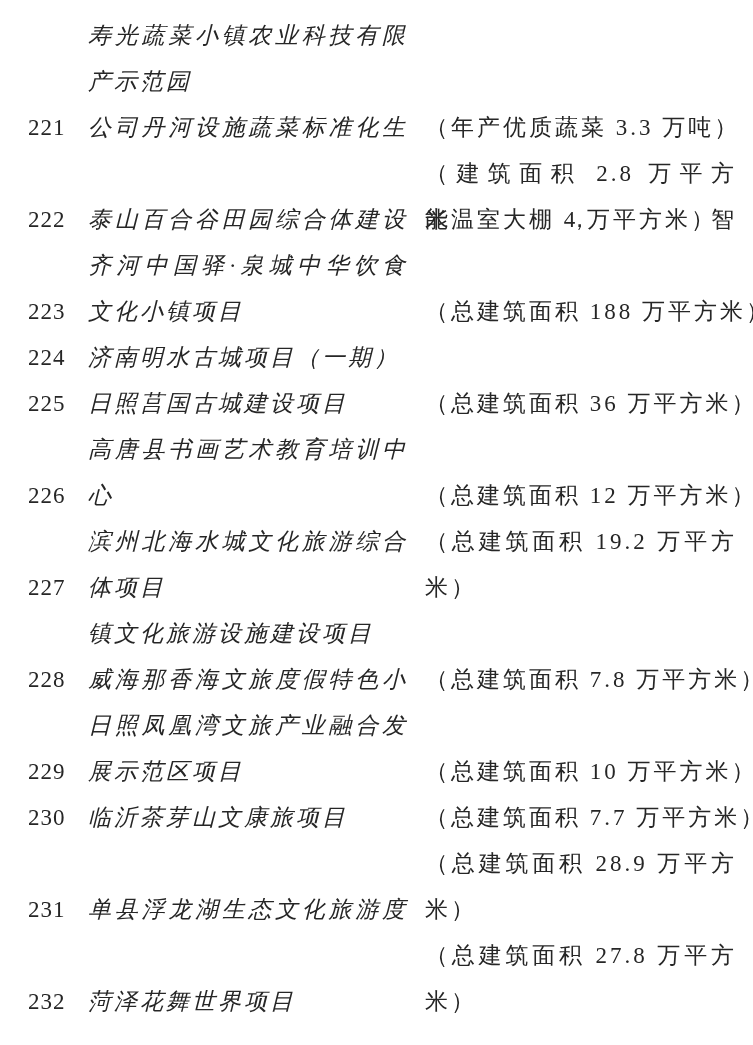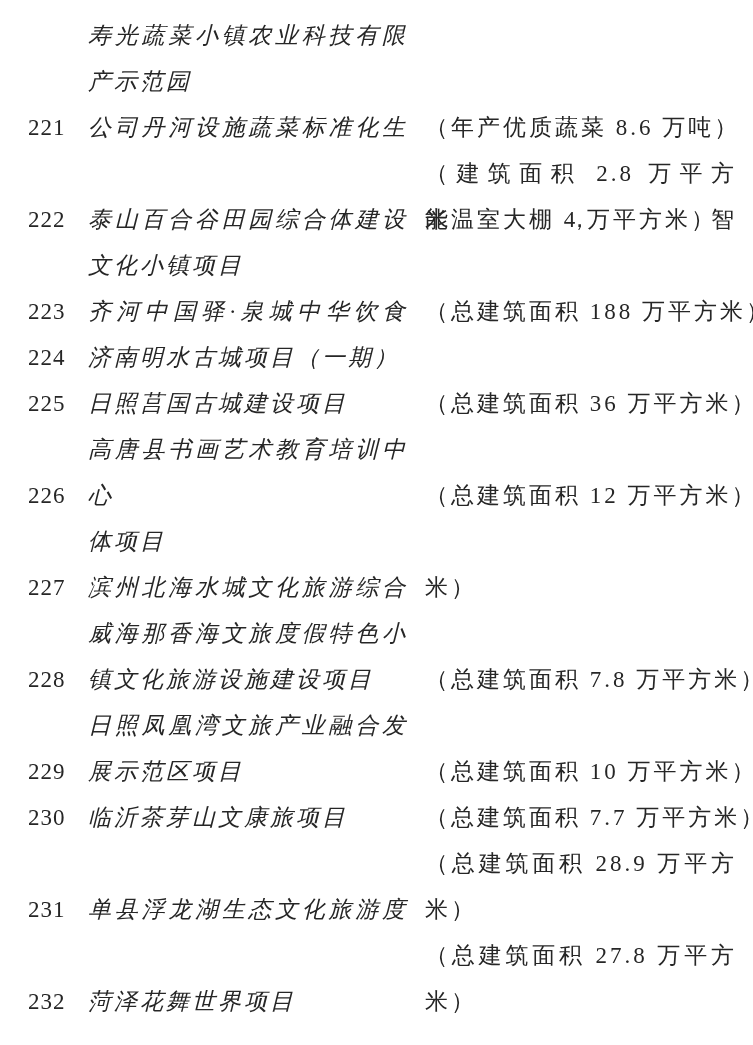--- a/index.html
+++ b/index.html
@@ -65,38 +65,38 @@
 <div class="page">
   <div class="list" id="project-list">
       <div class="row">
         <div class="cell num">221</div>
         <div class="cell name">
           <div class="line justified">寿光蔬菜小镇农业科技有限</div>
           <div class="line">产示范园</div>
           <div class="line justified">公司丹河设施蔬菜标准化生</div>
         </div>
         <div class="cell desc">
-          <div class="line">（年产优质蔬菜 8.6 万吨）</div>
+          <div class="line">（年产优质蔬菜 3.3 万吨）</div>
         </div>
       </div>
       <div class="row">
         <div class="cell num">222</div>
         <div class="cell name">
           <div class="line justified">泰山百合谷田园综合体建设</div>
         </div>
         <div class="cell desc">
           <div class="line justified">（建筑面积 2.8 万平方米，智</div>
           <div class="line">能温室大棚 4 万平方米）</div>
         </div>
       </div>
       <div class="row">
         <div class="cell num">223</div>
         <div class="cell name">
+          <div class="line justified">齐河中国驿·泉城中华饮食</div>
           <div class="line">文化小镇项目</div>
-          <div class="line justified">齐河中国驿·泉城中华饮食</div>
         </div>
         <div class="cell desc">
           <div class="line">（总建筑面积 188 万平方米）</div>
         </div>
       </div>
       <div class="row">
         <div class="cell num">224</div>
         <div class="cell name">
           <div class="line">济南明水古城项目（一期）</div>
         </div>
@@ -116,32 +116,33 @@
           <div class="line justified">高唐县书画艺术教育培训中</div>
           <div class="line">心</div>
         </div>
         <div class="cell desc">
           <div class="line">（总建筑面积 12 万平方米）</div>
         </div>
       </div>
       <div class="row">
         <div class="cell num">227</div>
         <div class="cell name">
+          <div class="line justified">滨州北海水城文化旅游综合</div>
           <div class="line">体项目</div>
-          <div class="line justified">滨州北海水城文化旅游综合</div>
         </div>
         <div class="cell desc">
+          <div class="line justified">（总建筑面积 19.2 万平方</div>
           <div class="line">米）</div>
         </div>
       </div>
       <div class="row">
         <div class="cell num">228</div>
         <div class="cell name">
+          <div class="line">镇文化旅游设施建设项目</div>
           <div class="line justified">威海那香海文旅度假特色小</div>
-          <div class="line">镇文化旅游设施建设项目</div>
         </div>
         <div class="cell desc">
           <div class="line">（总建筑面积 7.8 万平方米）</div>
         </div>
       </div>
       <div class="row">
         <div class="cell num">229</div>
         <div class="cell name">
           <div class="line justified">日照凤凰湾文旅产业融合发</div>
           <div class="line">展示范区项目</div>

